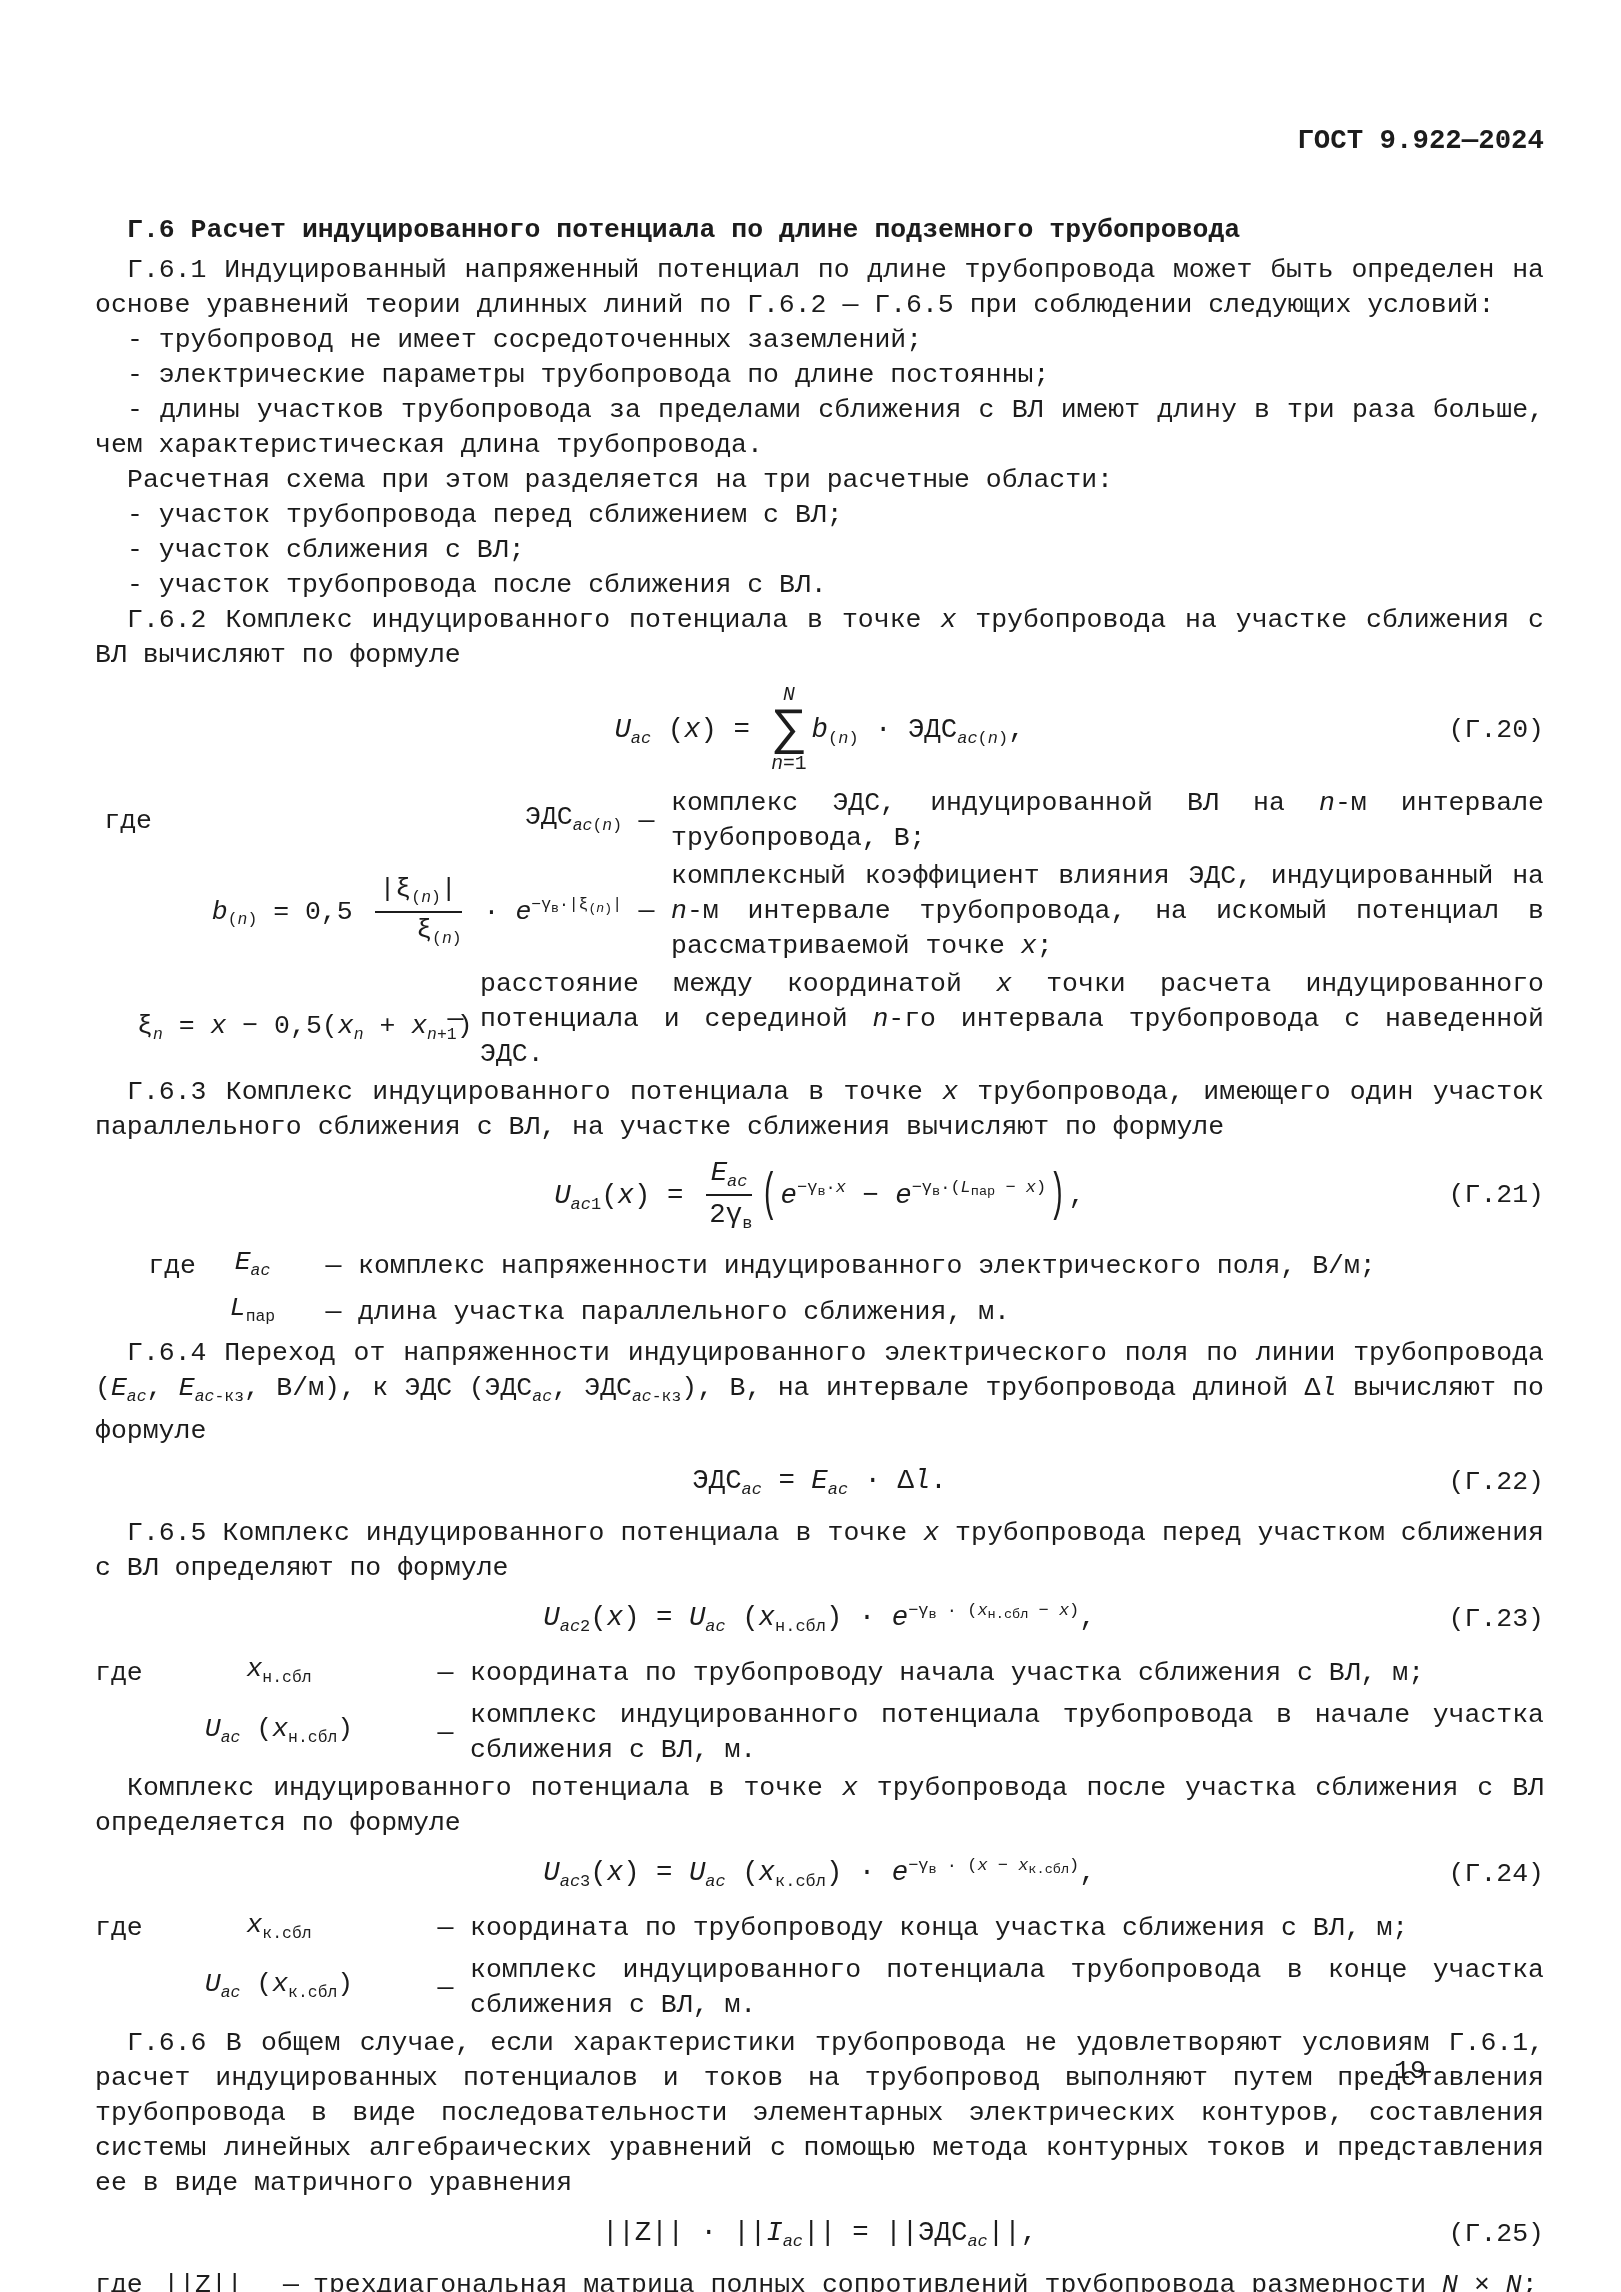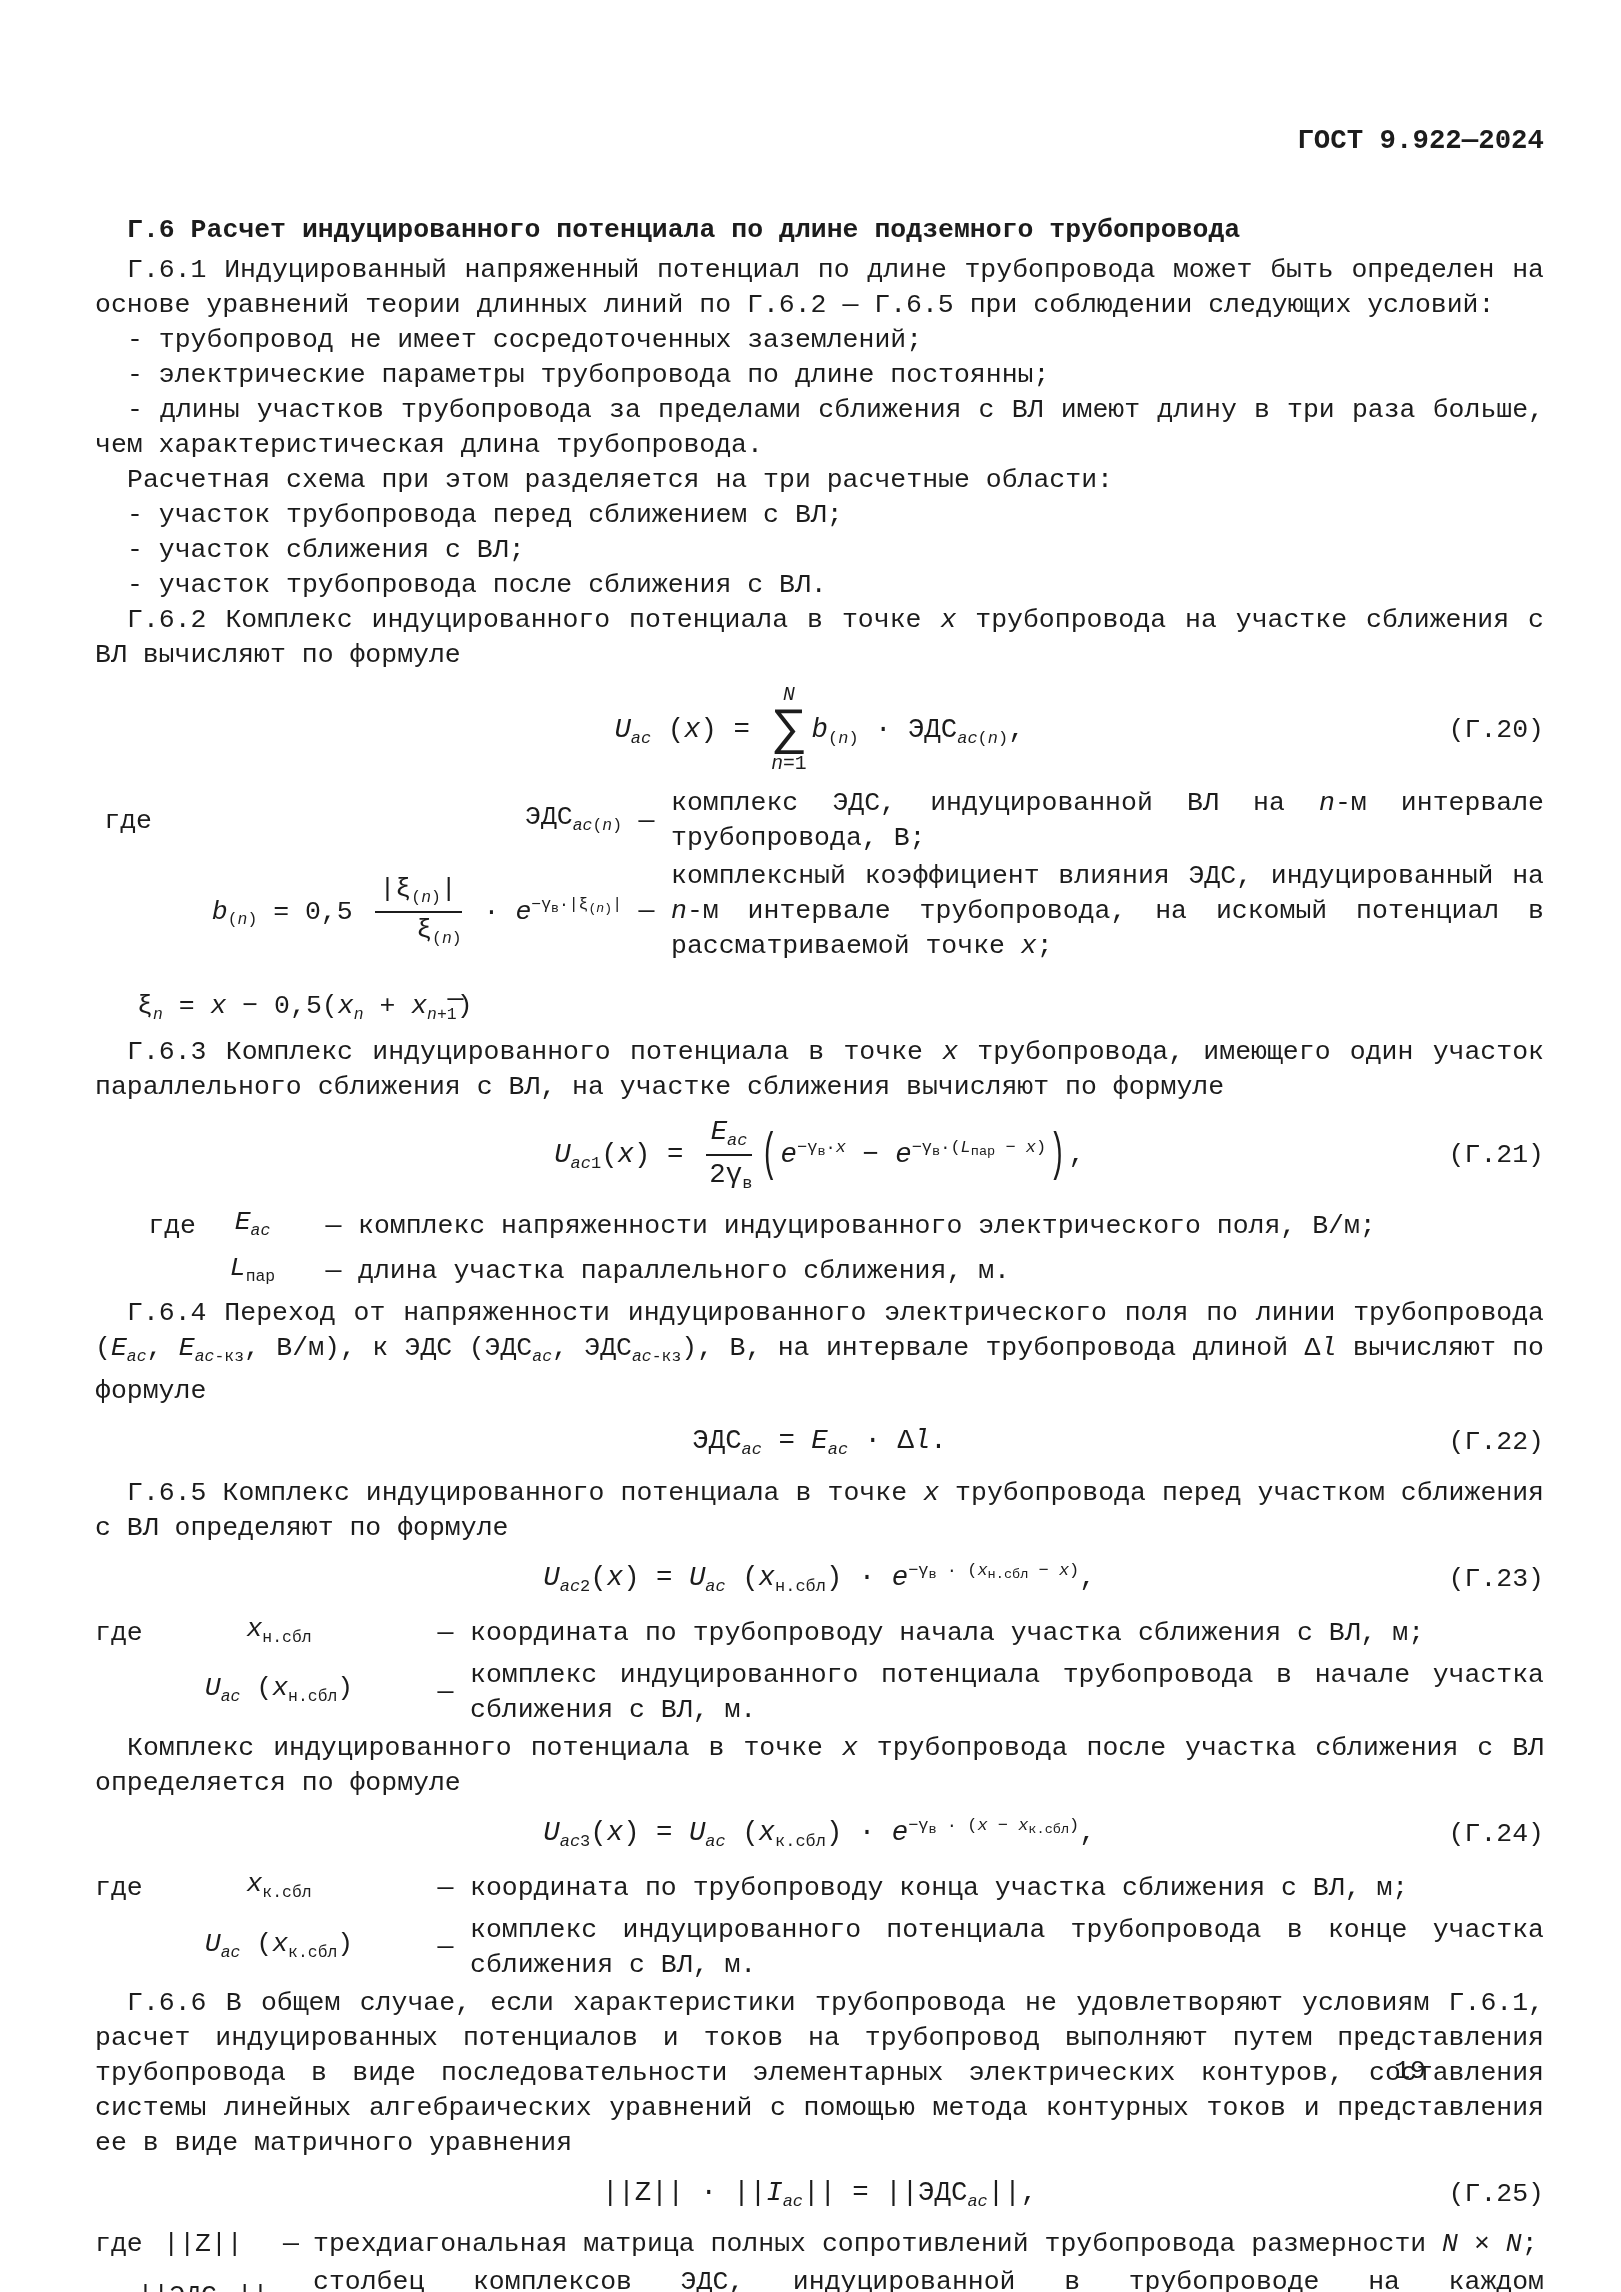--- a/index.html
+++ b/index.html
@@ -158,20 +158,21 @@
             <span class="den"><span>ξ</span><span class="sub"><span>(</span><span class="it">n</span><span>)</span></span></span>
           </span><span> · </span><span class="it">e</span><span class="sup"><span>−γ</span><span class="sub">в</span><span>·|ξ</span><span class="sub"><span>(</span><span class="it">n</span><span>)</span></span><span>|</span></span></span>
       <span class="dash">—</span>
       <span class="desc"><span>комплексный коэффициент влияния ЭДС, индуцированный на </span><span class="it">n</span><span>-м интервале трубопровода, на искомый потенциал в рассматриваемой точке </span><span class="it">x</span><span>;</span></span>
     </div>
 
     <div class="def cols-xi">
       <span class="gde"></span>
       <span class="term"><span>ξ</span><span class="sub it">n</span><span> = </span><span class="it">x</span><span> − 0,5(</span><span class="it">x</span><span class="sub it">n</span><span> + </span><span class="it">x</span><span class="sub"><span class="it">n</span><span>+1</span></span><span>)</span></span>
       <span class="dash">—</span>
+      <span class="desc"><span>расстояние между координатой </span><span class="it">x</span><span> точки расчета индуцированного потенциала и серединой </span><span class="it">n</span><span>-го интервала трубопровода с наведенной ЭДС.</span></span>
     </div>
 
     <p class="para indent"><span>Г.6.3 Комплекс индуцированного потенциала в точке </span><span class="it">x</span><span> трубопровода, имеющего один участок параллельного сближения с ВЛ, на участке сближения вычисляют по формуле</span></p>
 
     <div class="formula-row">
       <span class="formula"><span class="it">U</span><span class="sub"><span class="it">ac</span><span>1</span></span><span>(</span><span class="it">x</span><span>) = </span><span class="frac">
             <span class="num"><span class="it">E</span><span class="sub it">ac</span></span>
             <span class="den"><span>2γ</span><span class="sub">в</span></span>
           </span><span class="big">(</span><span class="it">e</span><span class="sup"><span>−γ</span><span class="sub">в</span><span>·</span><span class="it">x</span></span><span> − </span><span class="it">e</span><span class="sup"><span>−γ</span><span class="sub">в</span><span>·(</span><span class="it">L</span><span class="sub">пар</span><span> − </span><span class="it">x</span><span>)</span></span><span class="big">)</span><span>,</span></span>
       <span class="fnum">(Г.21)</span>

